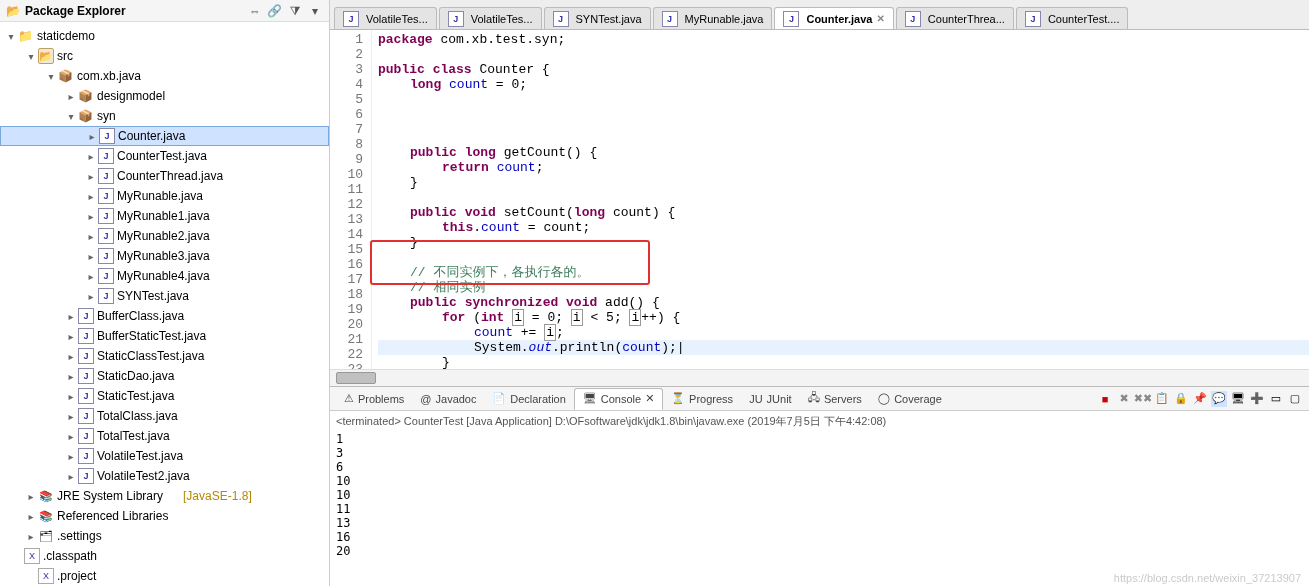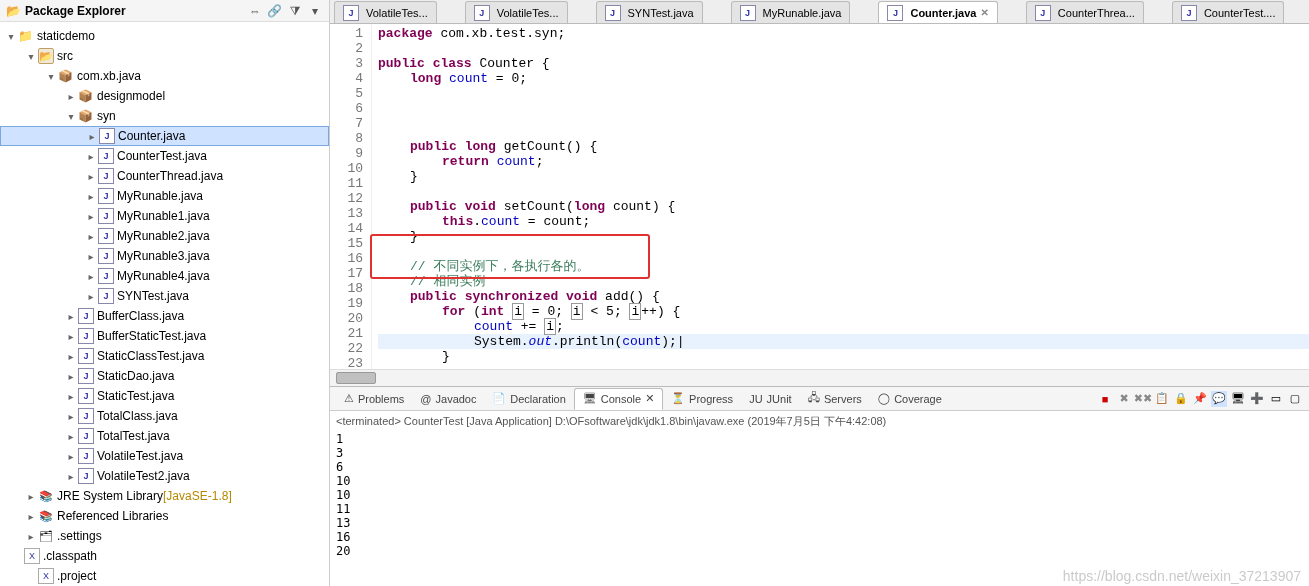--- a/index.html
+++ b/index.html
@@ -23,21 +23,21 @@
 .icon.java { background: #fff; border: 1px solid #88a; color: #33a; font-weight: bold; font-size: 9px; }
 .icon.java::before { content: "J"; }
 .icon.lib::before { content: "📚"; font-size: 11px; }
 .icon.folder::before { content: "🗂"; font-size: 11px; }
 .icon.x { border: 1px solid #aaa; color: #33a; font-size: 9px; }
 .icon.x::before { content: "X"; }
 .decor { color: #b58900; font-size: 12px; }
 
 .main { flex: 1; display: flex; flex-direction: column; height: 586px; }
 
-.tabs { height: 24px; display: flex; align-items: flex-end; background: #eee; border-bottom: 1px solid #bbb; overflow: hidden; padding-left: 4px; gap: 26px; }
+.tabs { height: 30px; display: flex; align-items: flex-end; background: #eee; border-bottom: 1px solid #bbb; overflow: hidden; padding-left: 4px; }
 .tab { height: 22px; padding: 0 8px; display: flex; align-items: center; gap: 4px; border: 1px solid #bbb; border-bottom: none; background: #e4e4e4; margin-right: 2px; border-radius: 3px 3px 0 0; font-size: 11px; cursor: pointer; white-space: nowrap; }
 .tab.active { background: #fff; font-weight: bold; }
 .tab .close { color: #888; font-size: 10px; }
 
 .editor { flex: 1; display: flex; overflow: hidden; background: #fff; font-family: Consolas, "Courier New", monospace; font-size: 13px; }
 .gutter { width: 42px; background: #fff; text-align: right; color: #787878; padding-right: 8px; padding-top: 2px; line-height: 15px; border-right: 1px solid #eee; }
 .gutter .ln { height: 15px; }
 .code { flex: 1; padding-top: 2px; line-height: 15px; position: relative; padding-left: 6px; }
 .code-line { height: 15px; white-space: pre; }
 .code-line.highlight-line { background: #e8f2fe; }
@@ -51,21 +51,21 @@
 .hscroll .thumb { width: 40px; height: 12px; background: #c0c0c0; border: 1px solid #999; border-radius: 2px; margin-left: 6px; }
 
 .bottom { height: 200px; border-top: 1px solid #bbb; display: flex; flex-direction: column; }
 .btabs { height: 24px; display: flex; align-items: center; background: #f5f5f5; border-bottom: 1px solid #ccc; padding: 0 6px; font-size: 11px; }
 .btab { padding: 0 8px; display: flex; align-items: center; gap: 4px; height: 22px; cursor: pointer; color: #444; }
 .btab.active { background: #fff; border: 1px solid #bbb; border-bottom: 1px solid #fff; border-radius: 3px 3px 0 0; }
 .btb-right { margin-left: auto; display: flex; gap: 3px; }
 .btb-right span { width: 16px; height: 16px; display: flex; align-items: center; justify-content: center; cursor: pointer; font-size: 11px; }
 .console-status { padding: 3px 6px; color: #555; font-size: 11px; }
 .console-out { flex: 1; padding: 0 6px; font-family: Consolas, monospace; font-size: 12px; line-height: 14px; color: #000; white-space: pre; overflow: auto; }
-.watermark { position: fixed; bottom: 2px; right: 8px; color: rgba(120,120,120,.4); font-size: 14px; pointer-events: none; }
+.watermark { position: fixed; bottom: 2px; right: 8px; color: rgba(120,120,120,.4); font-size: 11px; pointer-events: none; }
 </style>
 </head>
 <body>
 
 <div class="sidebar">
   <div class="sidebar-header">
     <div class="title">
       <span>📂</span>
       <span>Package Explorer</span>
     </div>
@@ -193,21 +193,21 @@
         <div class="tree-row" style="padding-left: 64px;">
           <span class="arrow">▸</span>
           <span class="icon java"></span>
           <span>VolatileTest2.java</span>
         </div>
       </div>
     <div class="tree-row" style="padding-left:24px">
       <span class="arrow">▸</span>
         <span class="icon lib"></span>
       <span>JRE System Library</span>
-      <span class="decor" style="margin-left:0">[JavaSE-1.8]</span>
+      <span class="decor" style="margin-left:20px">[JavaSE-1.8]</span>
     </div>
     <div class="tree-row" style="padding-left:24px">
       <span class="arrow">▸</span>
         <span class="icon lib"></span>
       <span>Referenced Libraries</span>
     </div>
     <div class="tree-row" style="padding-left:24px">
       <span class="arrow">▸</span>
         <span class="icon folder"></span>
       <span>.settings</span>

